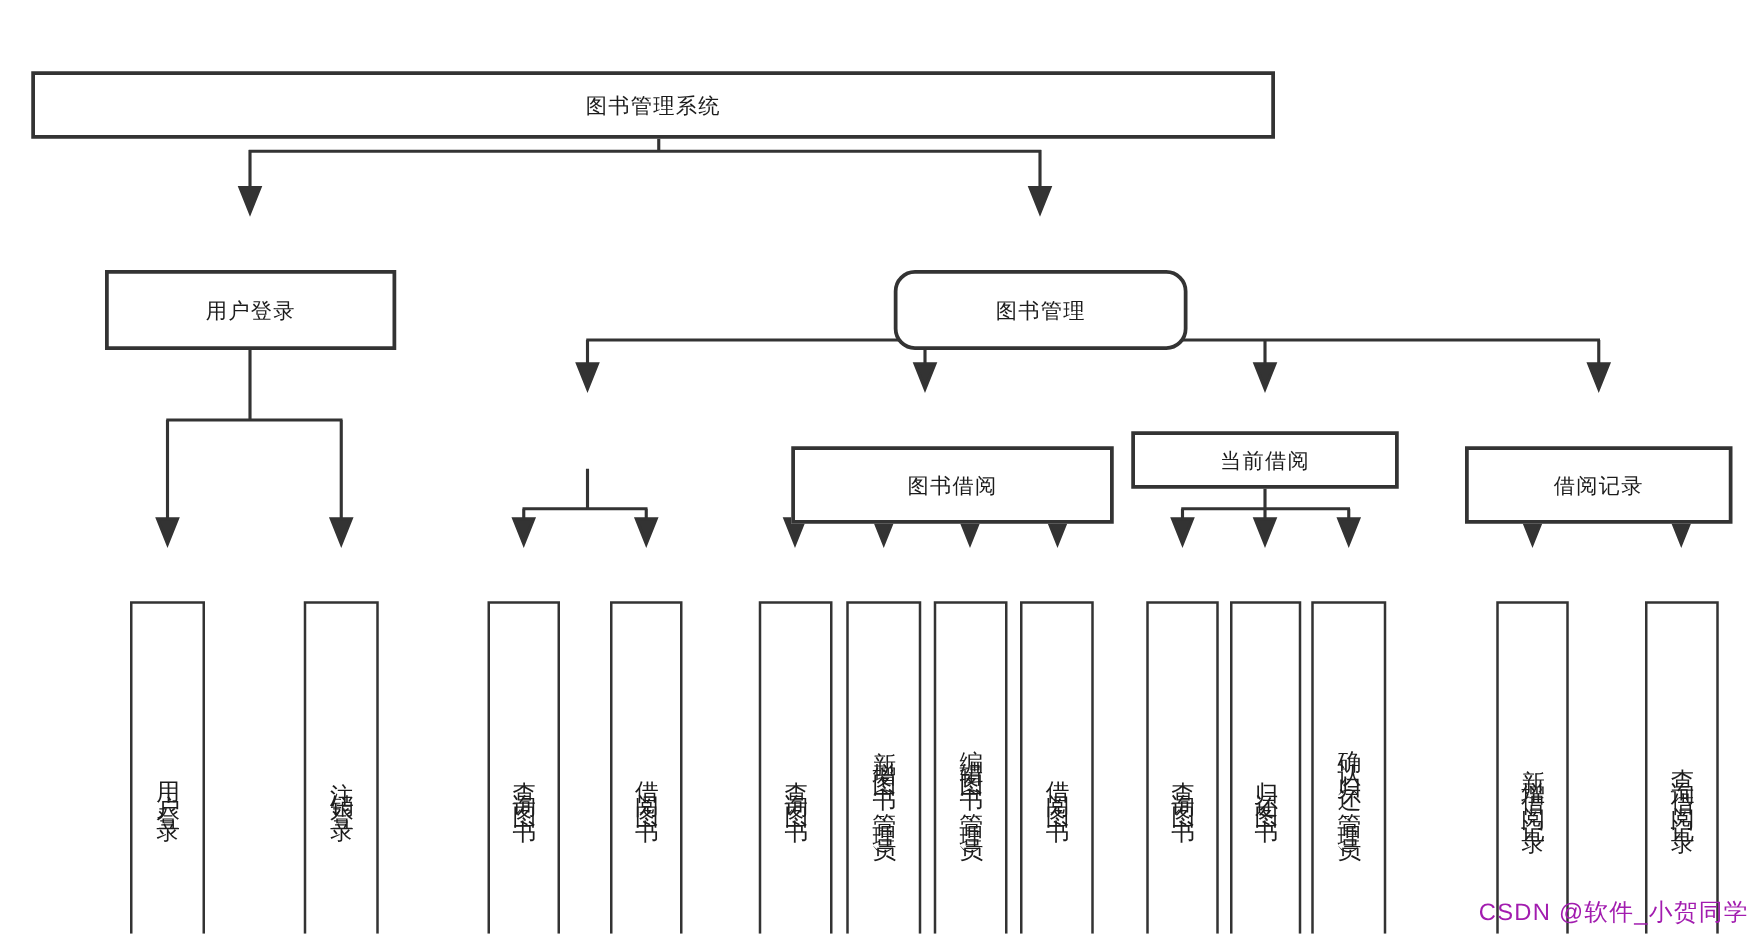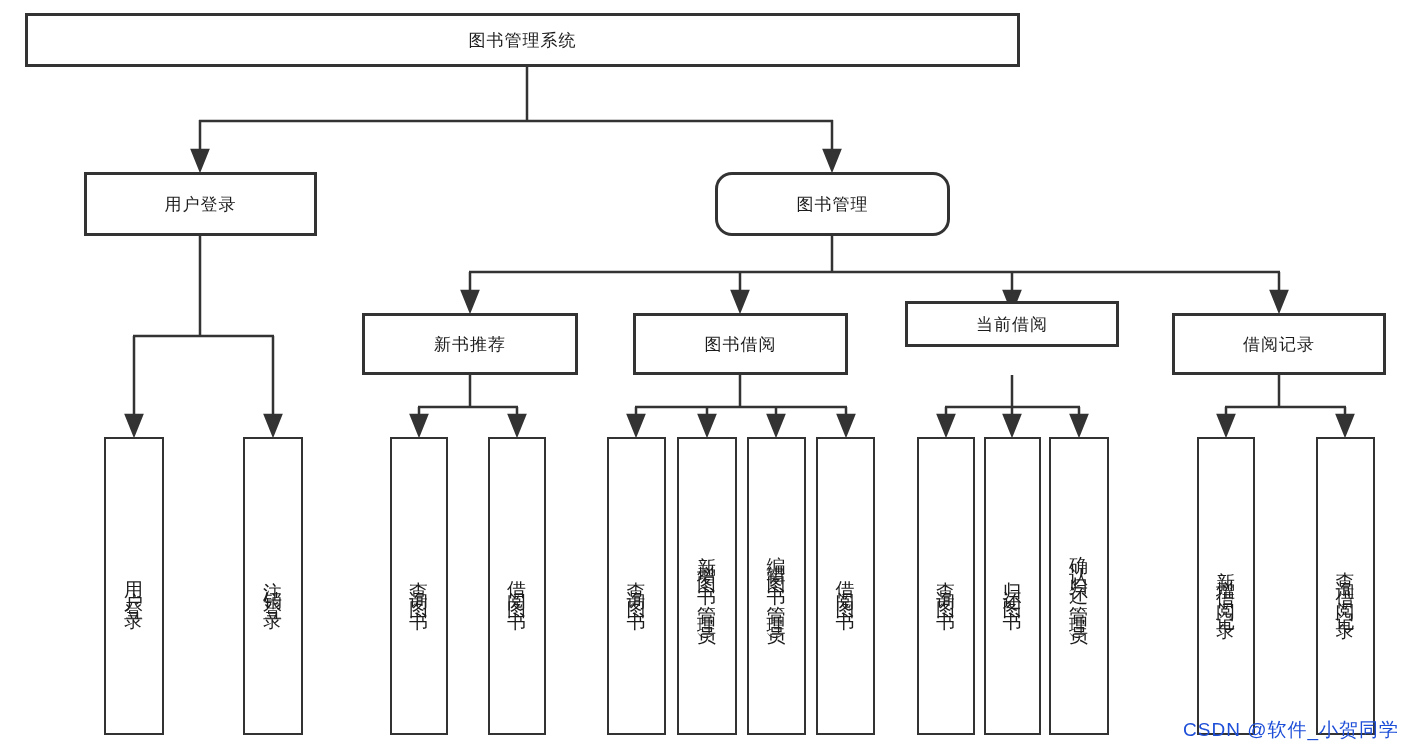--- a/index.html
+++ b/index.html
@@ -11,45 +11,46 @@
     overflow:hidden;
   }
   #wires{position:absolute;left:0;top:0;width:1405px;height:747px;}
   .box{
     position:absolute;
     background:#ffffff;
     border:3px solid #333333;
     box-sizing:border-box;
     display:flex;align-items:center;justify-content:center;
     color:#1c1c1c;
+    margin-top:44px;
   }
   .hlabel{font-size:17px;letter-spacing:1px;white-space:nowrap;}
   .leaf{border-width:2.5px;top:437px;height:298px;}
   .vtext{
     writing-mode:vertical-rl;
     text-orientation:mixed;
     font-size:19px;
     letter-spacing:10px;
     line-height:1;
     color:#1c1c1c;
   }
   #watermark{
     position:absolute;
     right:6px;bottom:4px;
     font-size:19px;
-    color:#1d4ed8;
+    color:#a21caf;
     letter-spacing:1px;
     white-space:nowrap;
   }
   
   #n-root{left:25px;top:13px;width:995px;height:54px;}
   #n-user-login{left:84px;top:172px;width:233px;height:64px;}
   #n-book-mgmt{left:715px;top:172px;width:235px;height:64px;border-radius:17px;}
   #n-new-books{left:362px;top:313px;width:216px;height:62px;}
-  #n-book-borrow{left:633px;top:313px;width:215px;height:62px;}
+  #n-book-borrow{left:633px;top:313px;width:258px;height:62px;}
   #n-current-borrow{left:905px;top:301px;width:214px;height:46px;}
   #n-borrow-records{left:1172px;top:313px;width:214px;height:62px;align-items:center;}
   #l-login{left:104px;width:60px;}
   #l-logout{left:243px;width:60px;}
   #l-nb-query{left:390px;width:58px;}
   #l-nb-borrow{left:488px;width:58px;}
   #l-bb-query{left:607px;width:59px;}
   #l-bb-add{left:677px;width:60px;}
   #l-bb-edit{left:747px;width:59px;}
   #l-bb-borrow{left:816px;width:59px;}
@@ -104,23 +105,20 @@
     <span class="hlabel">图书管理系统</span>
   </div>
 
   <div class="box" id="n-user-login">
     <span class="hlabel">用户登录</span>
   </div>
   <div class="box" id="n-book-mgmt">
     <span class="hlabel">图书管理</span>
   </div>
 
-  <div class="box" id="n-new-books">
-    <span class="hlabel">新书推荐</span>
-  </div>
   <div class="box" id="n-book-borrow">
     <span class="hlabel">图书借阅</span>
   </div>
   <div class="box" id="n-current-borrow">
     <span class="hlabel">当前借阅</span>
   </div>
   <div class="box" id="n-borrow-records">
     <span class="hlabel">借阅记录</span>
   </div>
 

